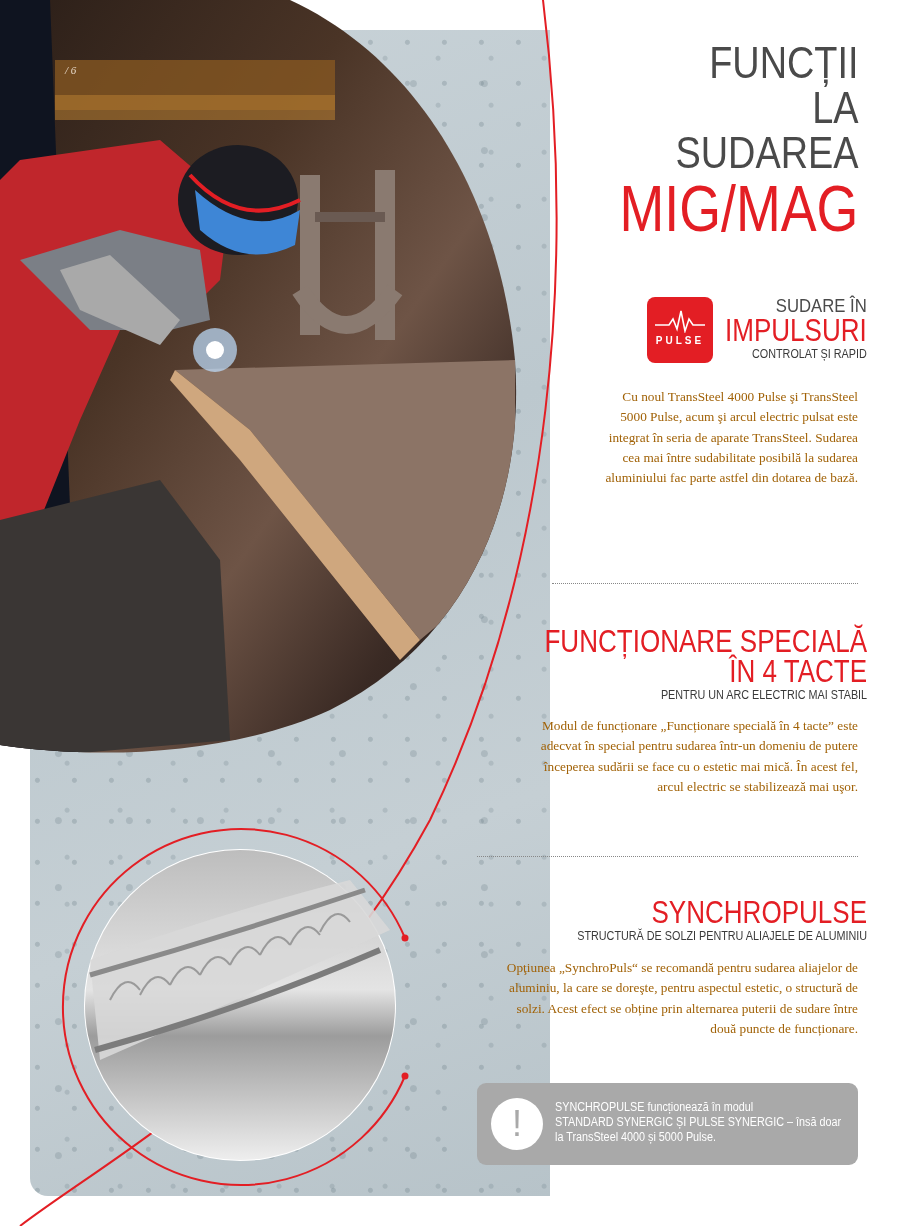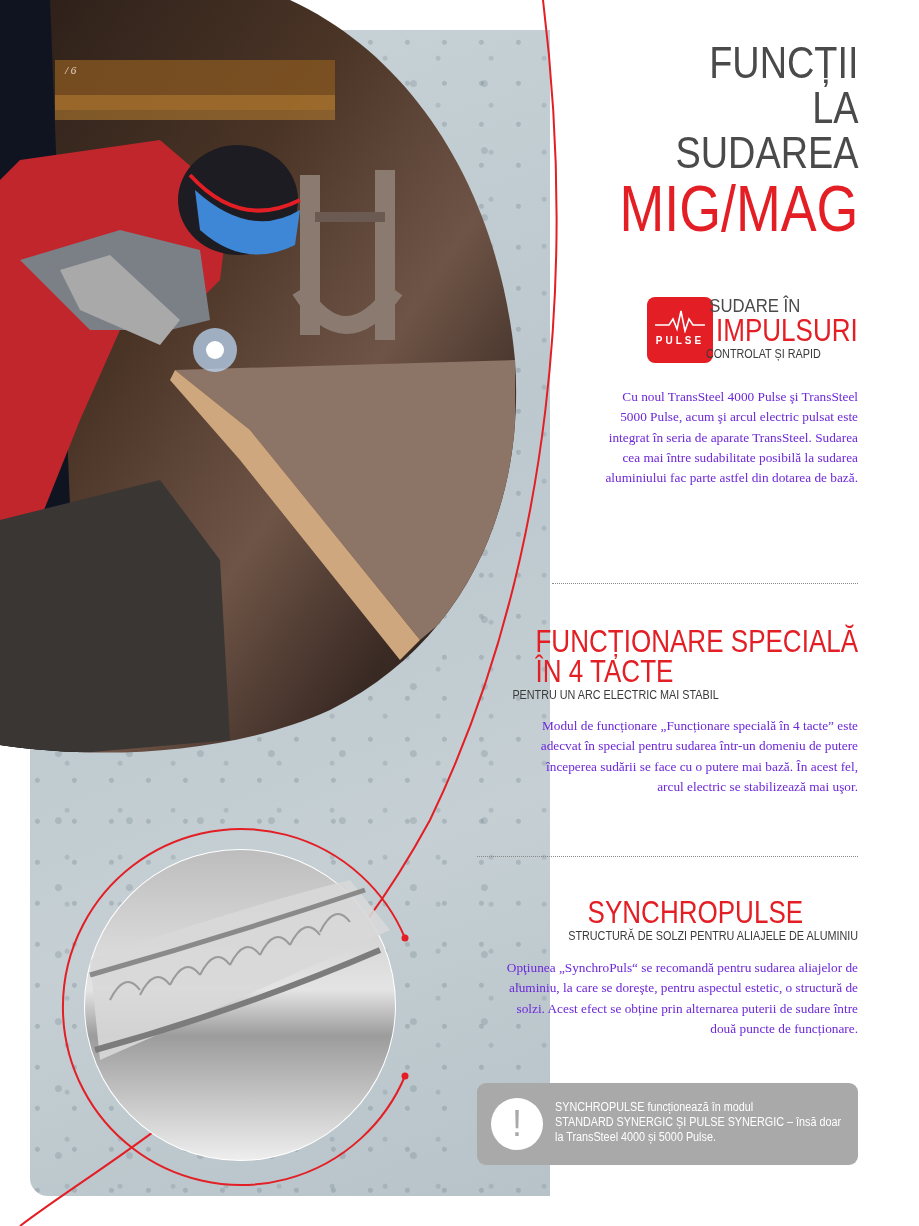--- a/index.html
+++ b/index.html
@@ -23,25 +23,25 @@
 
   
   .title-block { position: absolute; right: 61px; top: 40px; text-align: right; }
   .title-line { color: #4a4a4a; font-family: "Liberation Sans", sans-serif; font-size: 44px; line-height: 45px; letter-spacing: 0px; font-weight: normal; transform: scaleX(0.86); transform-origin: right; }
   .title-accent { color: #e31e24; font-size: 64px; line-height: 64px; transform: scaleX(0.84); transform-origin: right; margin-top: 2px; }
 
   .pulse-badge { position: absolute; left: 635px; top: 297px; width: 66px; height: 66px; background: #e31e24; border-radius: 8px; margin-left: 12px; }
   .pulse-badge svg { position: absolute; left: 6px; top: 12px; }
   .pulse-badge .pulse-text { position: absolute; left: 0; right: 0; top: 38px; text-align: center; color: #fff; font-weight: bold; font-size: 10px; letter-spacing: 3px; }
 
-  .sec { position: absolute; right: 61px; text-align: left; }
+  .sec { position: absolute; right: 52px; text-align: right; }
   .sec .kicker { color: #4a4a4a; font-size: 19px; line-height: 20px; transform: scaleX(0.88); transform-origin: right; }
   .sec .head { color: #e31e24; font-size: 31px; line-height: 30px; transform: scaleX(0.84); transform-origin: right; }
   .sec .sub { color: #3a3a3a; font-size: 12px; line-height: 16px; transform: scaleX(0.9); transform-origin: right; }
-  .body-text { position: absolute; right: 61px; text-align: right; color: #6d28d9; font-family: "Liberation Serif", serif; font-size: 13.3px; line-height: 20.3px; }
+  .body-text { position: absolute; right: 61px; text-align: right; color: #a16207; font-family: "Liberation Serif", serif; font-size: 13.3px; line-height: 20.3px; }
 
   .dots { position: absolute; height: 0; border-top: 1.5px dotted #888; }
 
   .notice { position: absolute; left: 477px; top: 1083px; width: 381px; height: 82px; background: #a9a9a9; border-radius: 9px; }
   .notice .circle { position: absolute; left: 14px; top: 15px; width: 52px; height: 52px; border-radius: 50%; background: #fff; color: #a9a9a9; text-align: center; font-size: 36px; line-height: 52px; font-weight: normal; }
   .notice .msg { position: absolute; left: 78px; top: 17px; color: #fff; font-size: 12px; line-height: 15px; transform: scaleX(0.9); transform-origin: left; white-space: nowrap; }
 </style>
 </head>
 <body>
 
@@ -150,21 +150,21 @@
   <div class="dots" style="left:552px; width:306px; top:583px;"></div>
 
   <div class="sec" style="top:627px;">
     <div class="head">FUNCȚIONARE SPECIALĂ</div>
     <div class="head">ÎN 4 TACTE</div>
     <div class="sub">PENTRU UN ARC ELECTRIC MAI STABIL</div>
   </div>
   <div class="body-text" style="top:716px;">
     <div>Modul de funcționare „Funcționare specială în 4 tacte” este</div>
     <div>adecvat în special pentru sudarea într-un domeniu de putere</div>
-    <div>începerea sudării se face cu o putere mai bază. În acest fel,</div>
+    <div>începerea sudării se face cu o estetic mai mică. În acest fel,</div>
     <div>arcul electric se stabilizează mai uşor.</div>
   </div>
 
   <div class="dots" style="left:477px; width:381px; top:856px;"></div>
 
   <div class="sec" style="top:898px;">
     <div class="head">SYNCHROPULSE</div>
     <div class="sub">STRUCTURĂ DE SOLZI PENTRU ALIAJELE DE ALUMINIU</div>
   </div>
   <div class="body-text" style="top:958px;">

